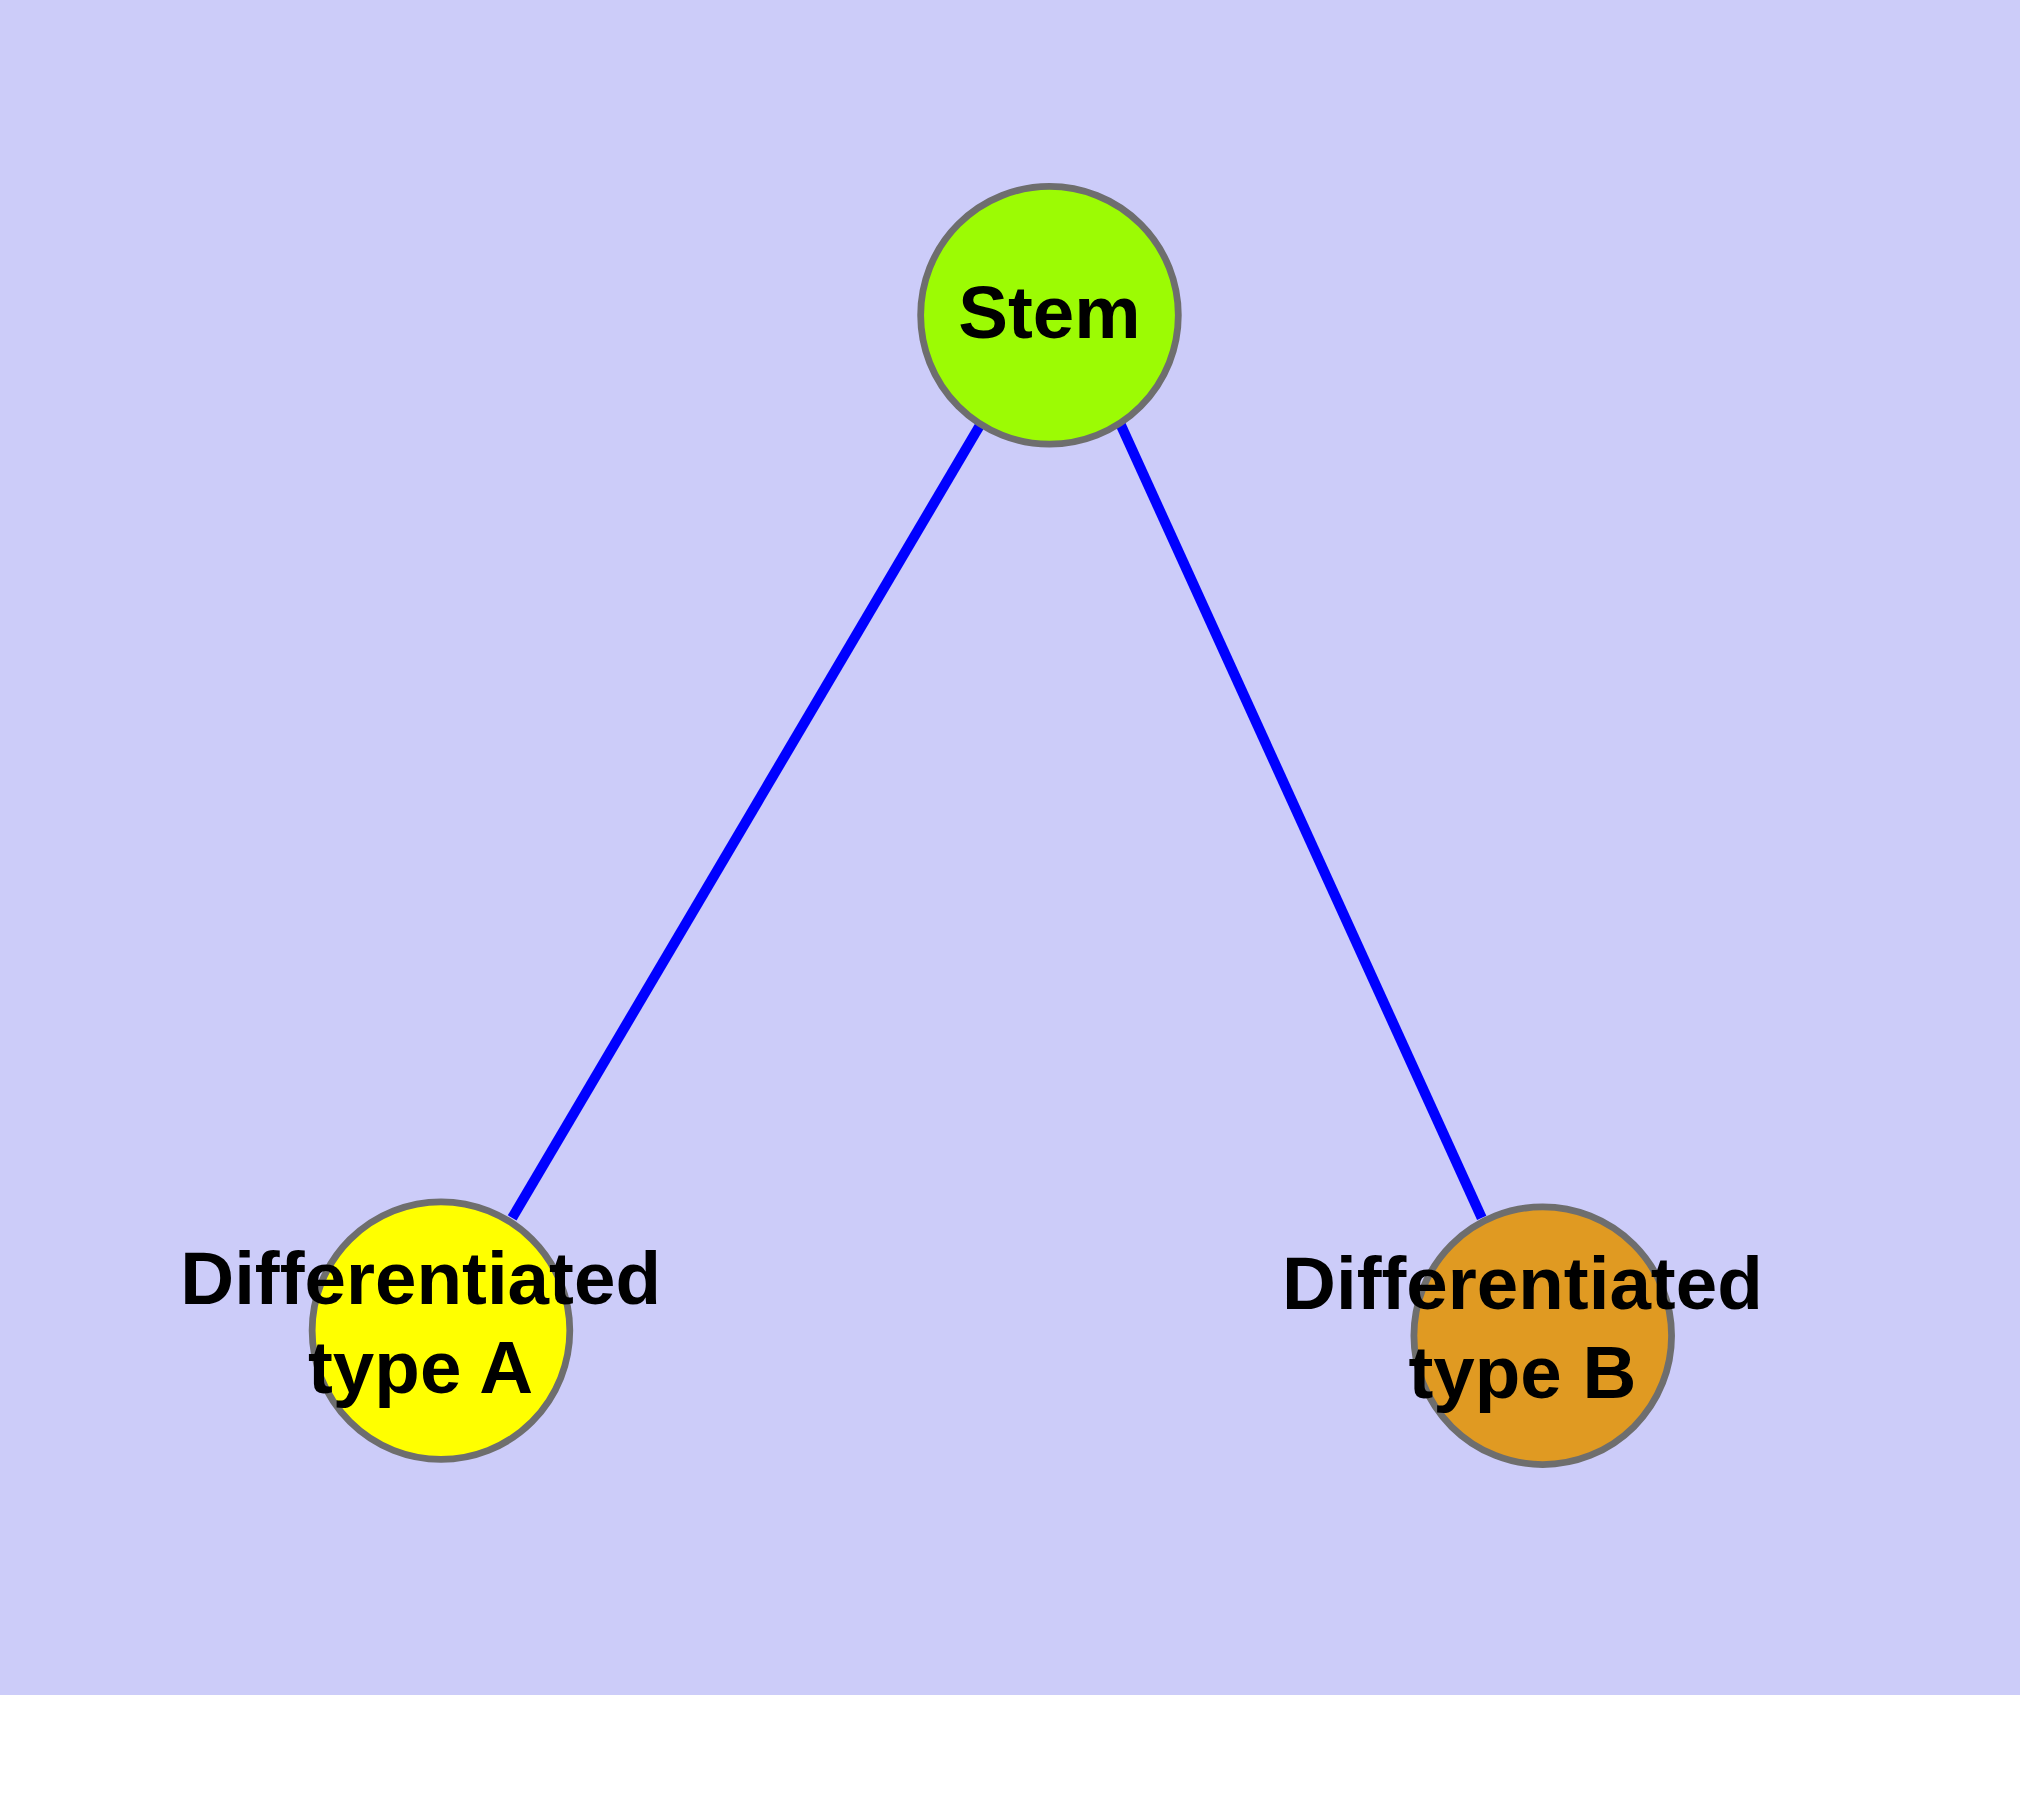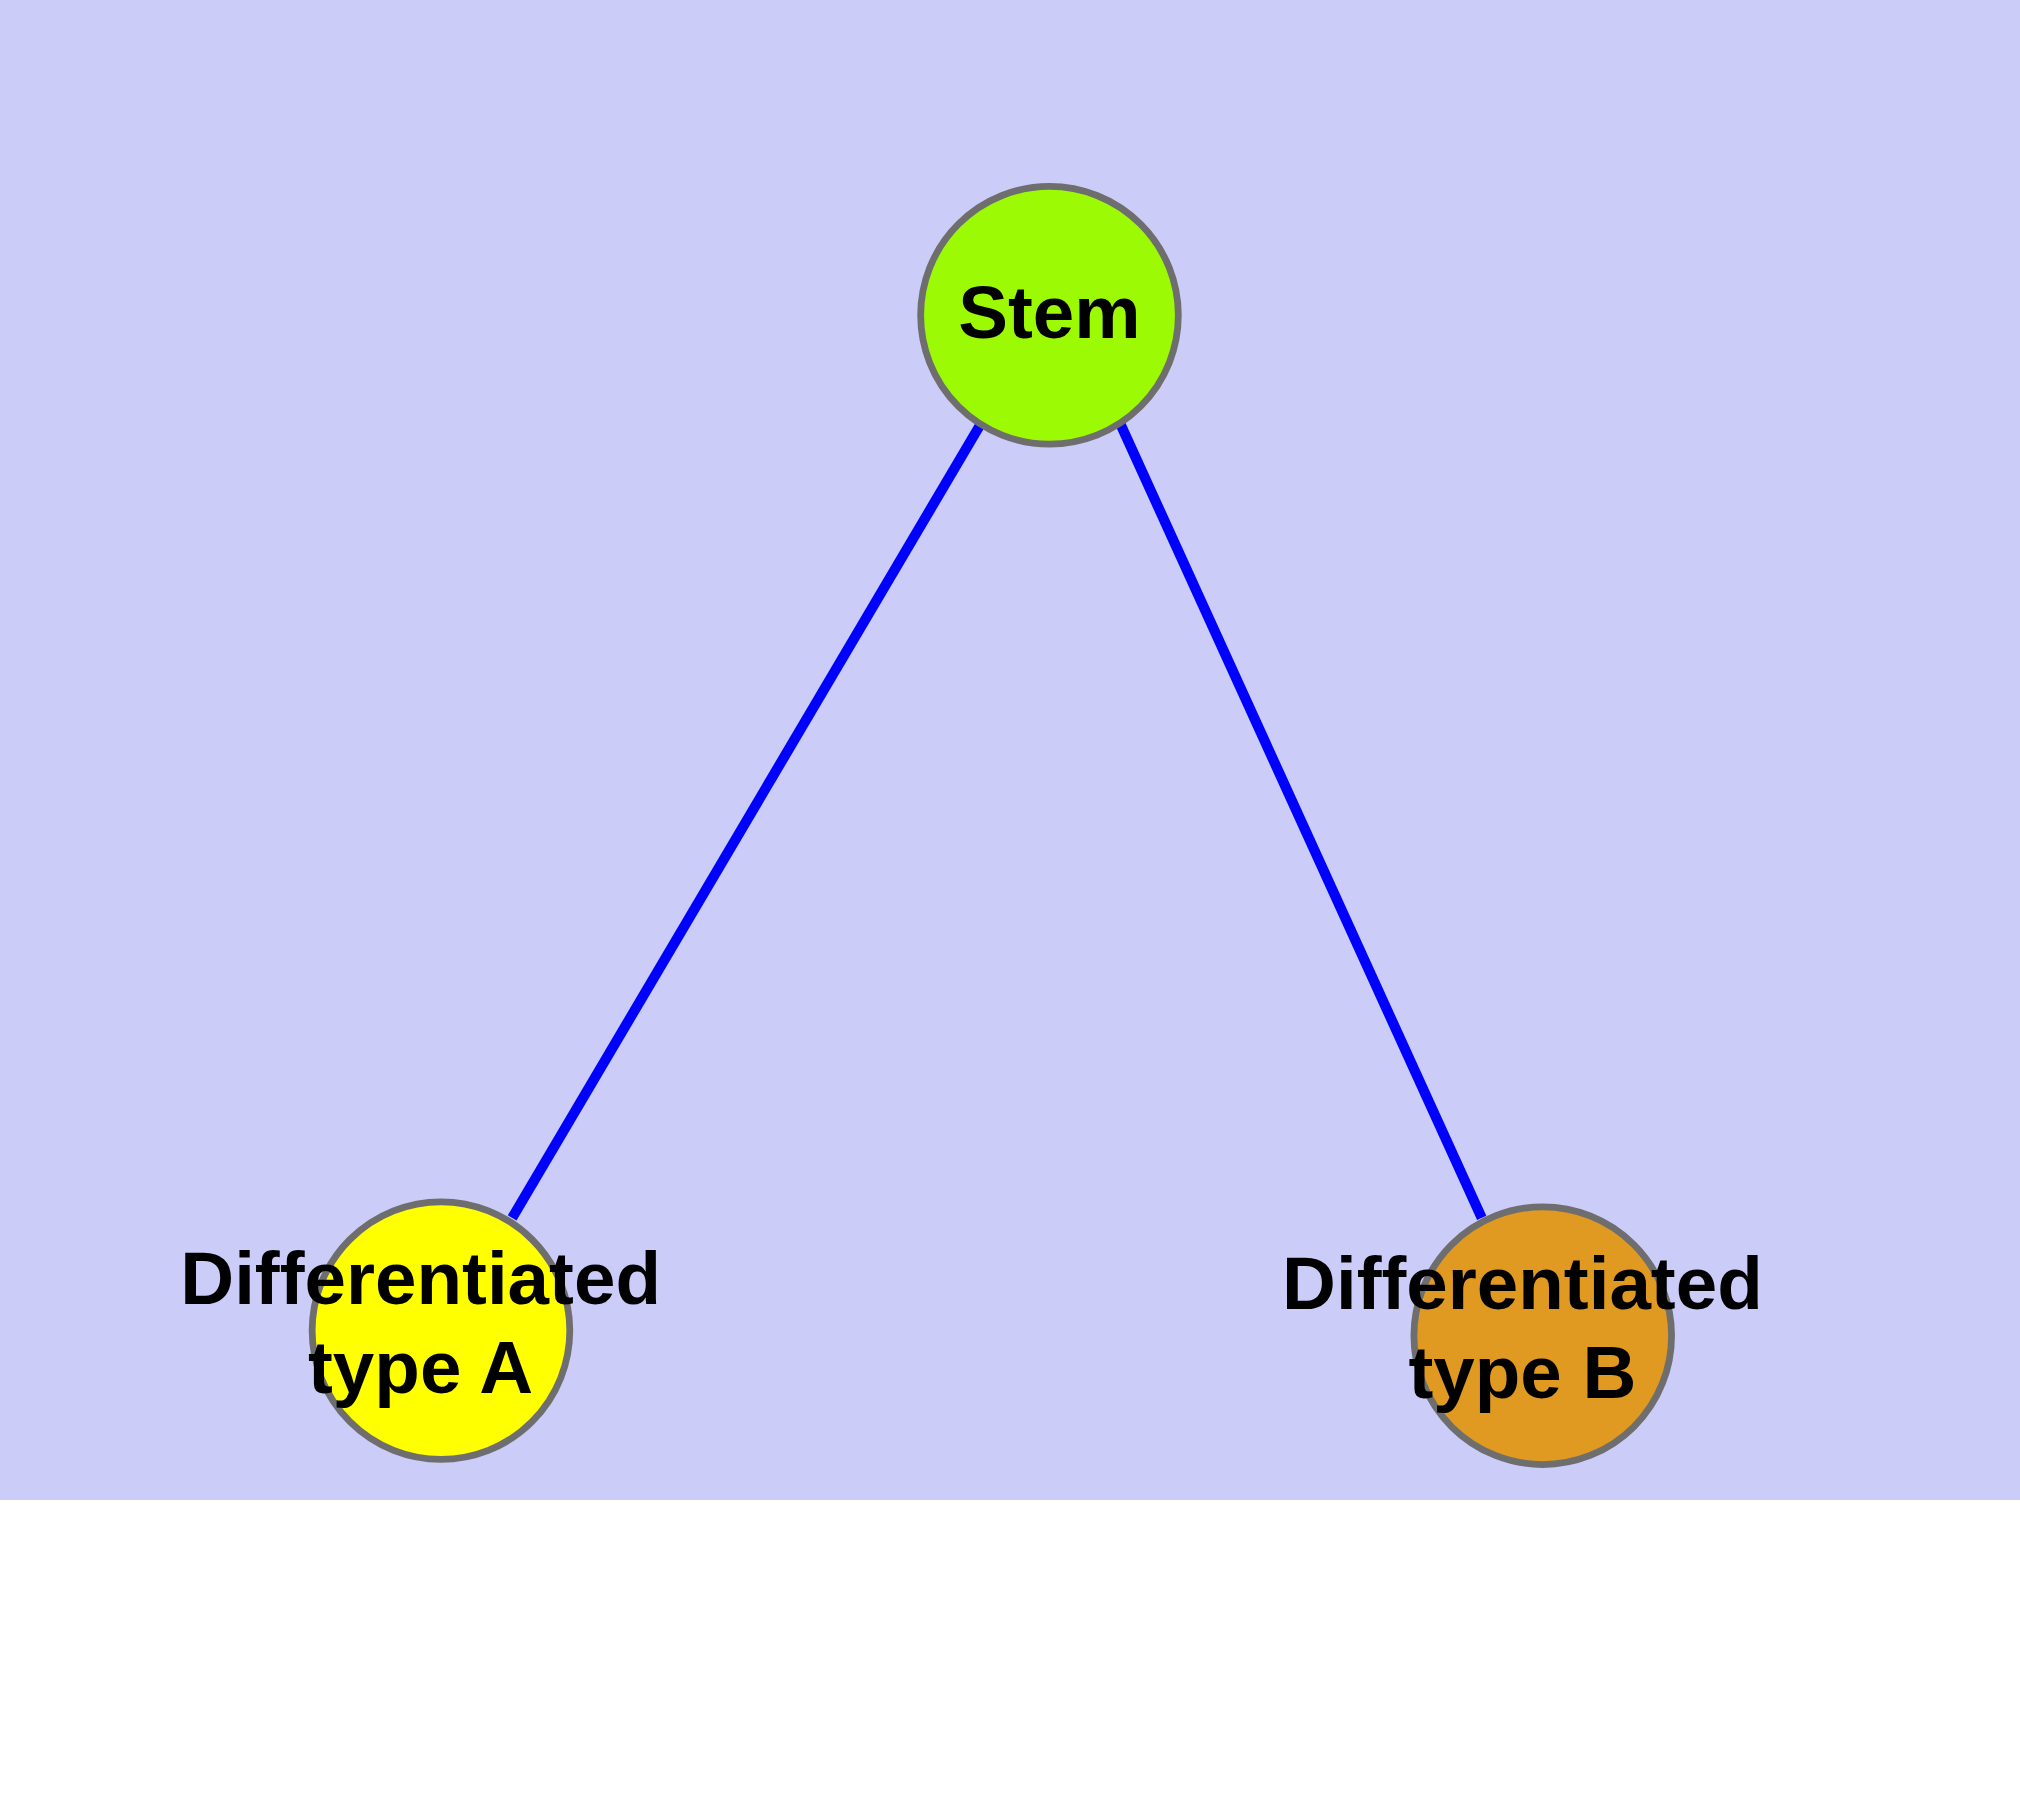--- a/index.html
+++ b/index.html
@@ -3,21 +3,21 @@
 <meta charset="utf-8">
 <style>
   html, body {
     margin: 0;
     padding: 0;
     background: #ffffff;
   }
   #canvas {
     position: relative;
     width: 2021px;
-    height: 1500px;
+    height: 1695px;
     background: #ccccf9;
     overflow: hidden;
     font-family: "Liberation Sans", sans-serif;
   }
   #graph-svg {
     position: absolute;
     left: 0;
     top: 0;
     width: 2021px;
     height: 1812px;

